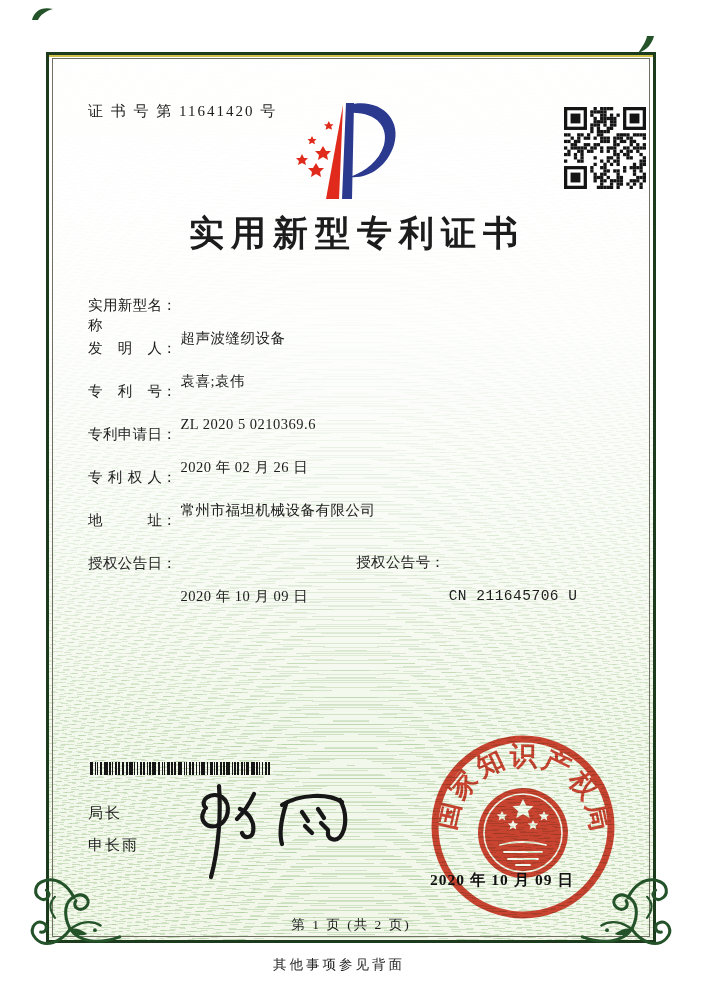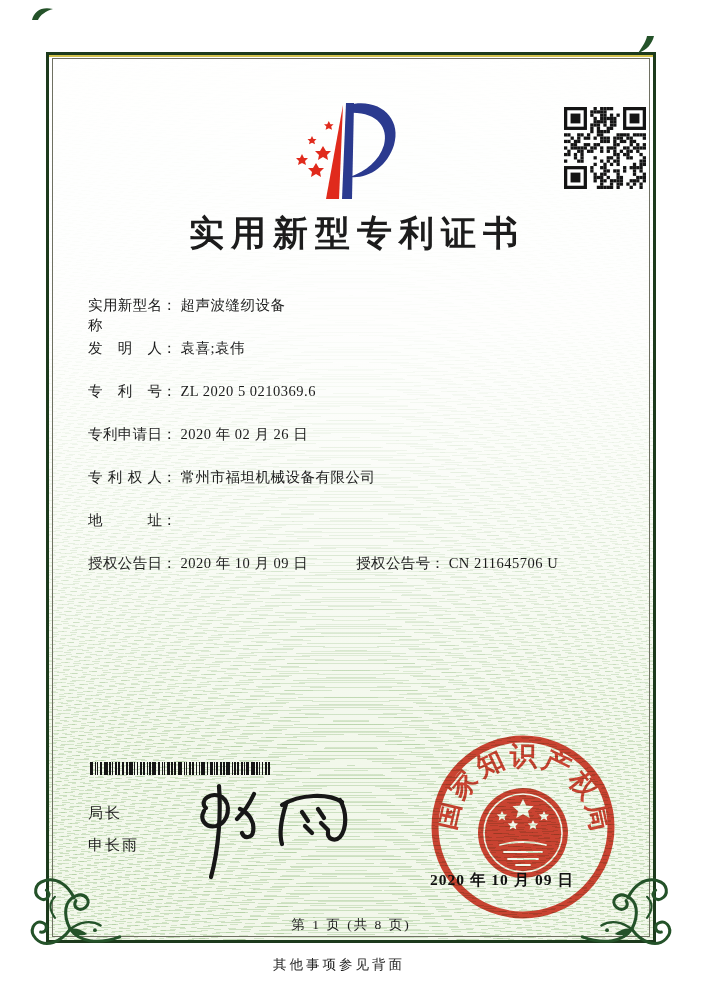--- a/index.html
+++ b/index.html
@@ -26,22 +26,22 @@
   .logo{position:absolute;left:276px;top:97px;width:132px;height:108px;z-index:8;}
   .qr{position:absolute;left:564px;top:107px;width:82px;height:82px;z-index:8;}
   .title{position:absolute;left:0;right:0;top:210px;text-align:center;font-size:35px;
          font-weight:bold;letter-spacing:7px;z-index:8;padding-left:12px;}
 
   
   .fields{position:absolute;left:88px;top:295px;width:556px;z-index:8;font-size:14.5px;}
   .field-row{height:43px;display:flex;align-items:flex-start;line-height:20px;}
   .f-label{display:inline-block;width:74px;text-align:justify;text-align-last:justify;flex:none;}
   .f-colon{flex:none;}
-  .f-value{margin-left:4px;letter-spacing:0.5px;}
-  .grp2{margin-left:48px;display:flex;}
+  .f-value{margin-left:4px;letter-spacing:0.5px;margin-top:33px;}
+  .grp2{margin-left:48px;display:flex;font-family:Liberation Mono, monospace;}
 
   
   .body-text{position:absolute;left:88px;top:584px;width:554px;z-index:8;
              font-size:15px;line-height:27px;text-align:justify;}
   .body-text p{margin:0;text-indent:2.1em;letter-spacing:0.2px;}
 
   
   .barcode{position:absolute;left:90px;top:762px;width:182px;height:13px;z-index:8;display:flex;align-items:stretch;}
   .barcode i{display:block;height:100%;background:#161616;}
   .director-title{position:absolute;left:88px;top:804px;font-size:15px;letter-spacing:2px;z-index:8;
@@ -91,20 +91,21 @@
     <path d="M46,58 C50,64 58,66 64,63 C58,58 50,56 46,58 Z" fill="#245229"></path>
     <circle cx="72" cy="59" r="2" fill="#245229"></circle>
   </svg>
   <svg class="flourish" style="left:30px;top:4px;" width="26" height="18" viewBox="0 0 26 18">
     <path d="M2,16 C4,7 12,2 23,5 C16,7 10,11 8,16 Z" fill="#245229"></path>
   </svg>
   <svg class="flourish" style="left:634px;top:34px;" width="22" height="22" viewBox="0 0 22 22">
     <path d="M20,2 C18,10 13,16 4,19 C9,12 12,7 13,2 Z" fill="#245229"></path>
   </svg>
 
+  <div class="cert-no">证 书 号 第 11641420 号</div>
 
   <svg class="logo" viewBox="0 0 132 108">
 
     <path d="M72,8 C104,0 126,22 118,48 C111,70 92,82 74,80 C90,74 103,64 108,48 C113,30 100,14 72,16 Z" fill="#2b3a8f"></path>
     <path d="M70,6 L78,6 L76,102 L66,102 Z" fill="#2b3a8f"></path>
 
     <path d="M67,8 L63,102 L50,102 Z" fill="#e02a1c"></path>
 
     <g fill="#e02a1c">
       <path d="M52,22 l2,4 4,0 -3,3 1,4 -4,-2 -4,2 1,-4 -3,-3 4,0 Z" transform="scale(0.8) translate(14,8)"></path>
@@ -485,16 +486,16 @@
       <g fill="none" stroke="#ffffff" stroke-width="1.8" stroke-linecap="round">
         <path d="M76,112 Q99,106 122,112"></path>
         <path d="M80,119 L118,119"></path>
         <path d="M84,126 L114,126"></path>
         <path d="M92,132 L106,132"></path>
       </g>
     </g>
   </svg>
   <div class="seal-date">2020 年 10 月 09 日</div>
 
-  <div class="page-info">第 1 页 (共 8 页)</div>
+  <div class="page-info">第 1 页 (共 2 页)</div>
   <div class="footer-note">其他事项参见背面</div>
 
 </div>
 
 </body></html>

